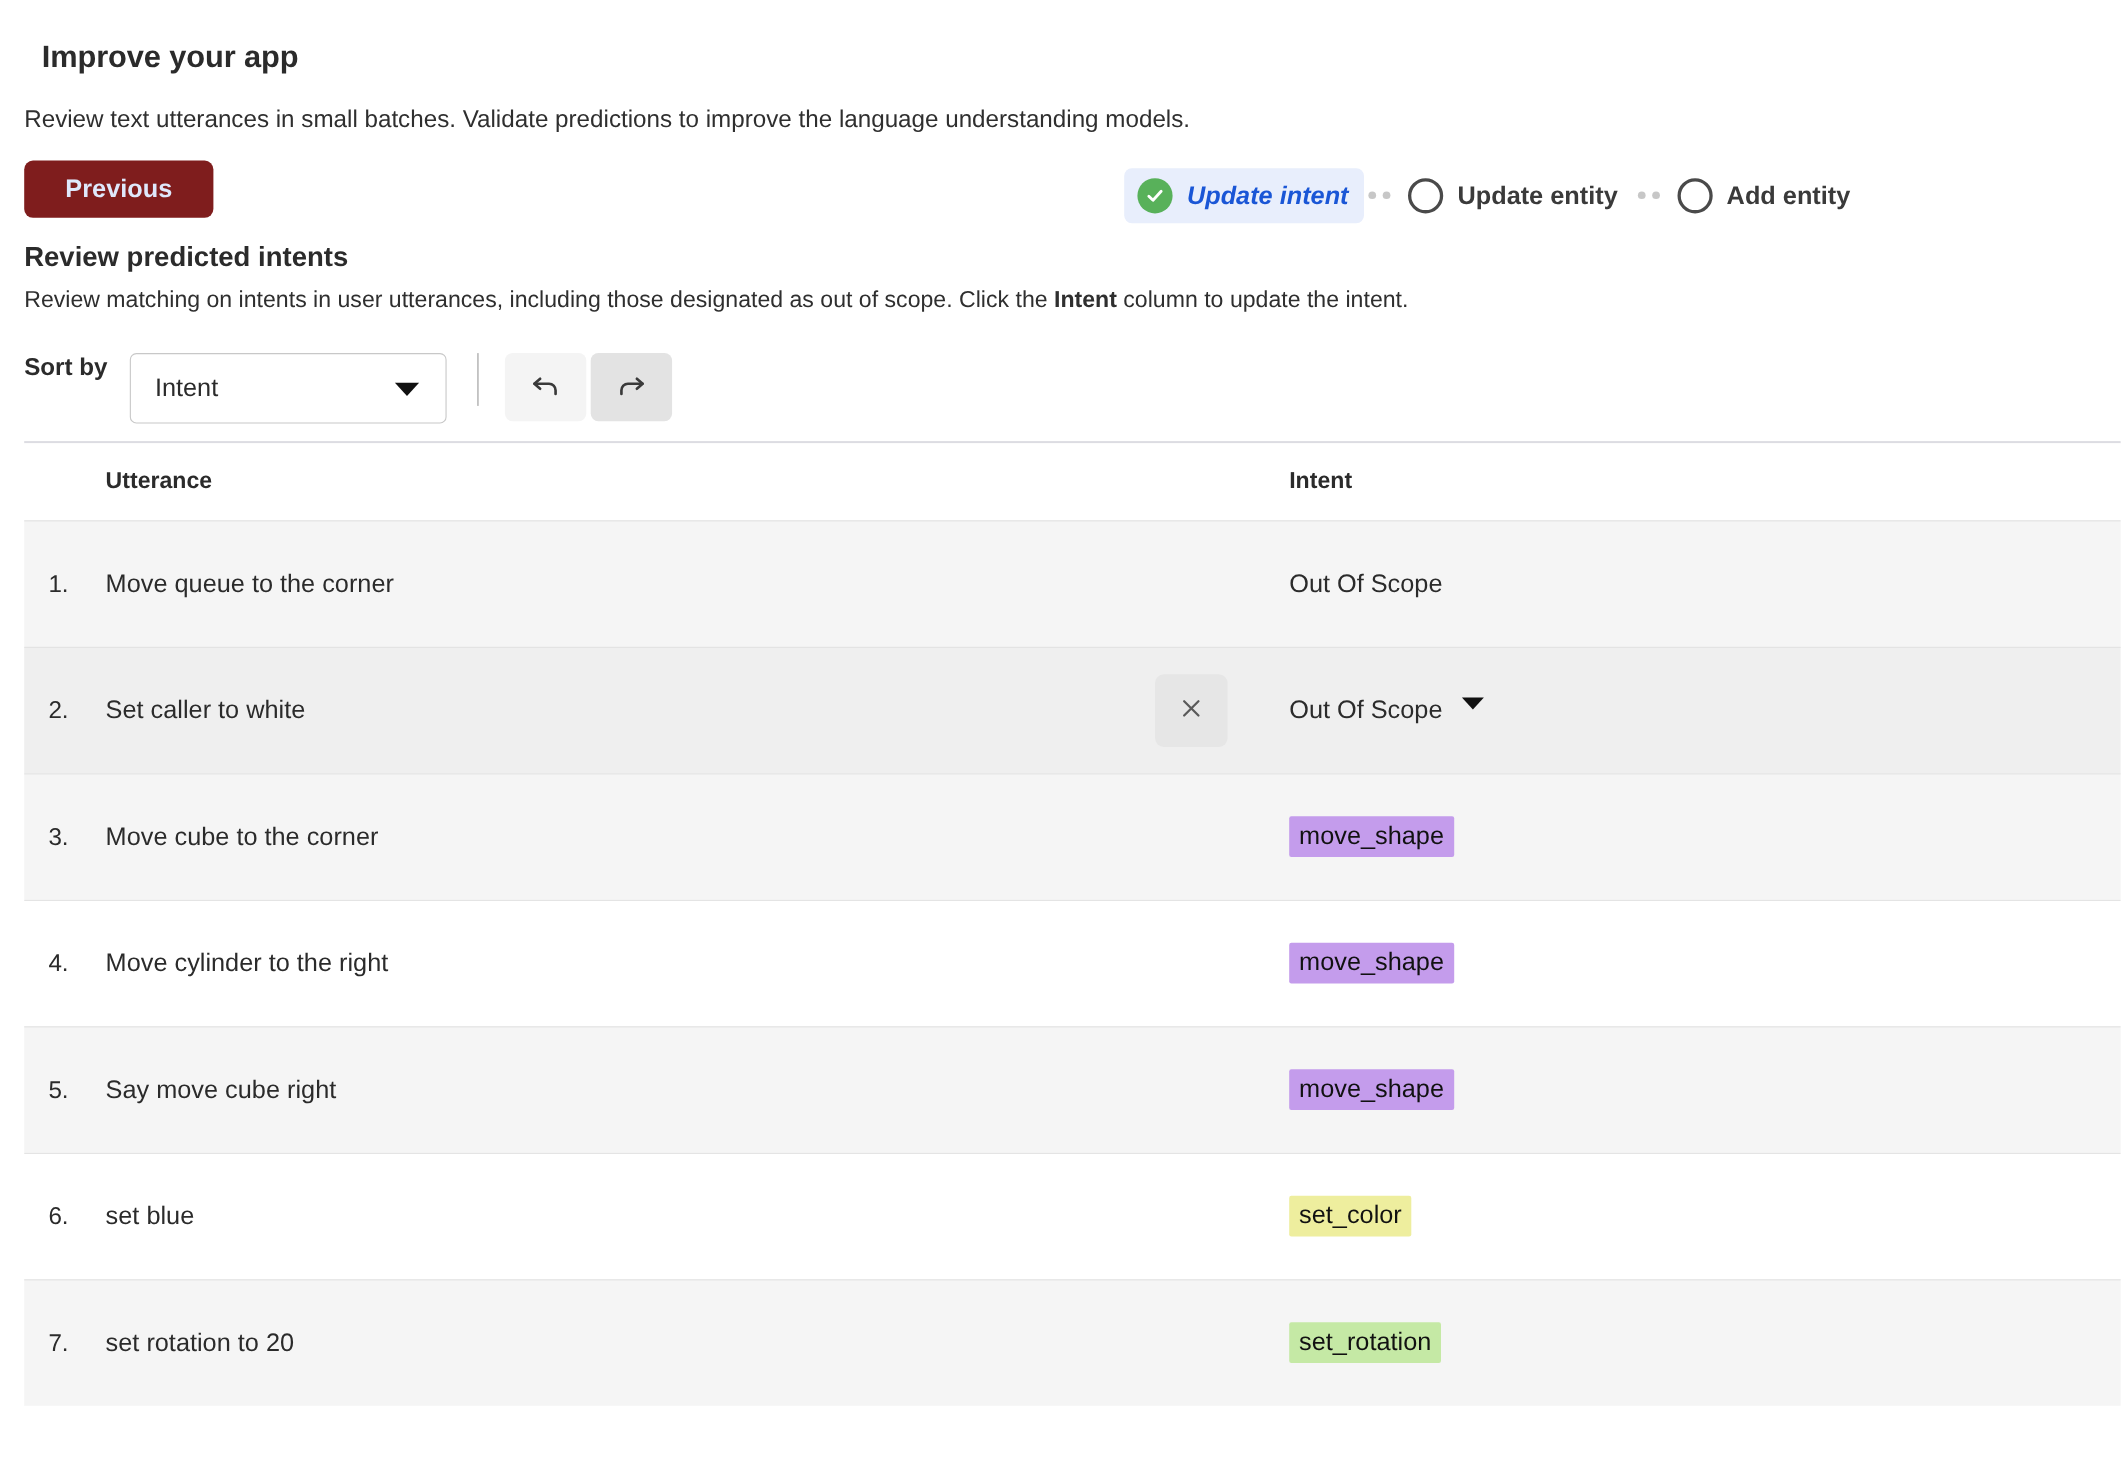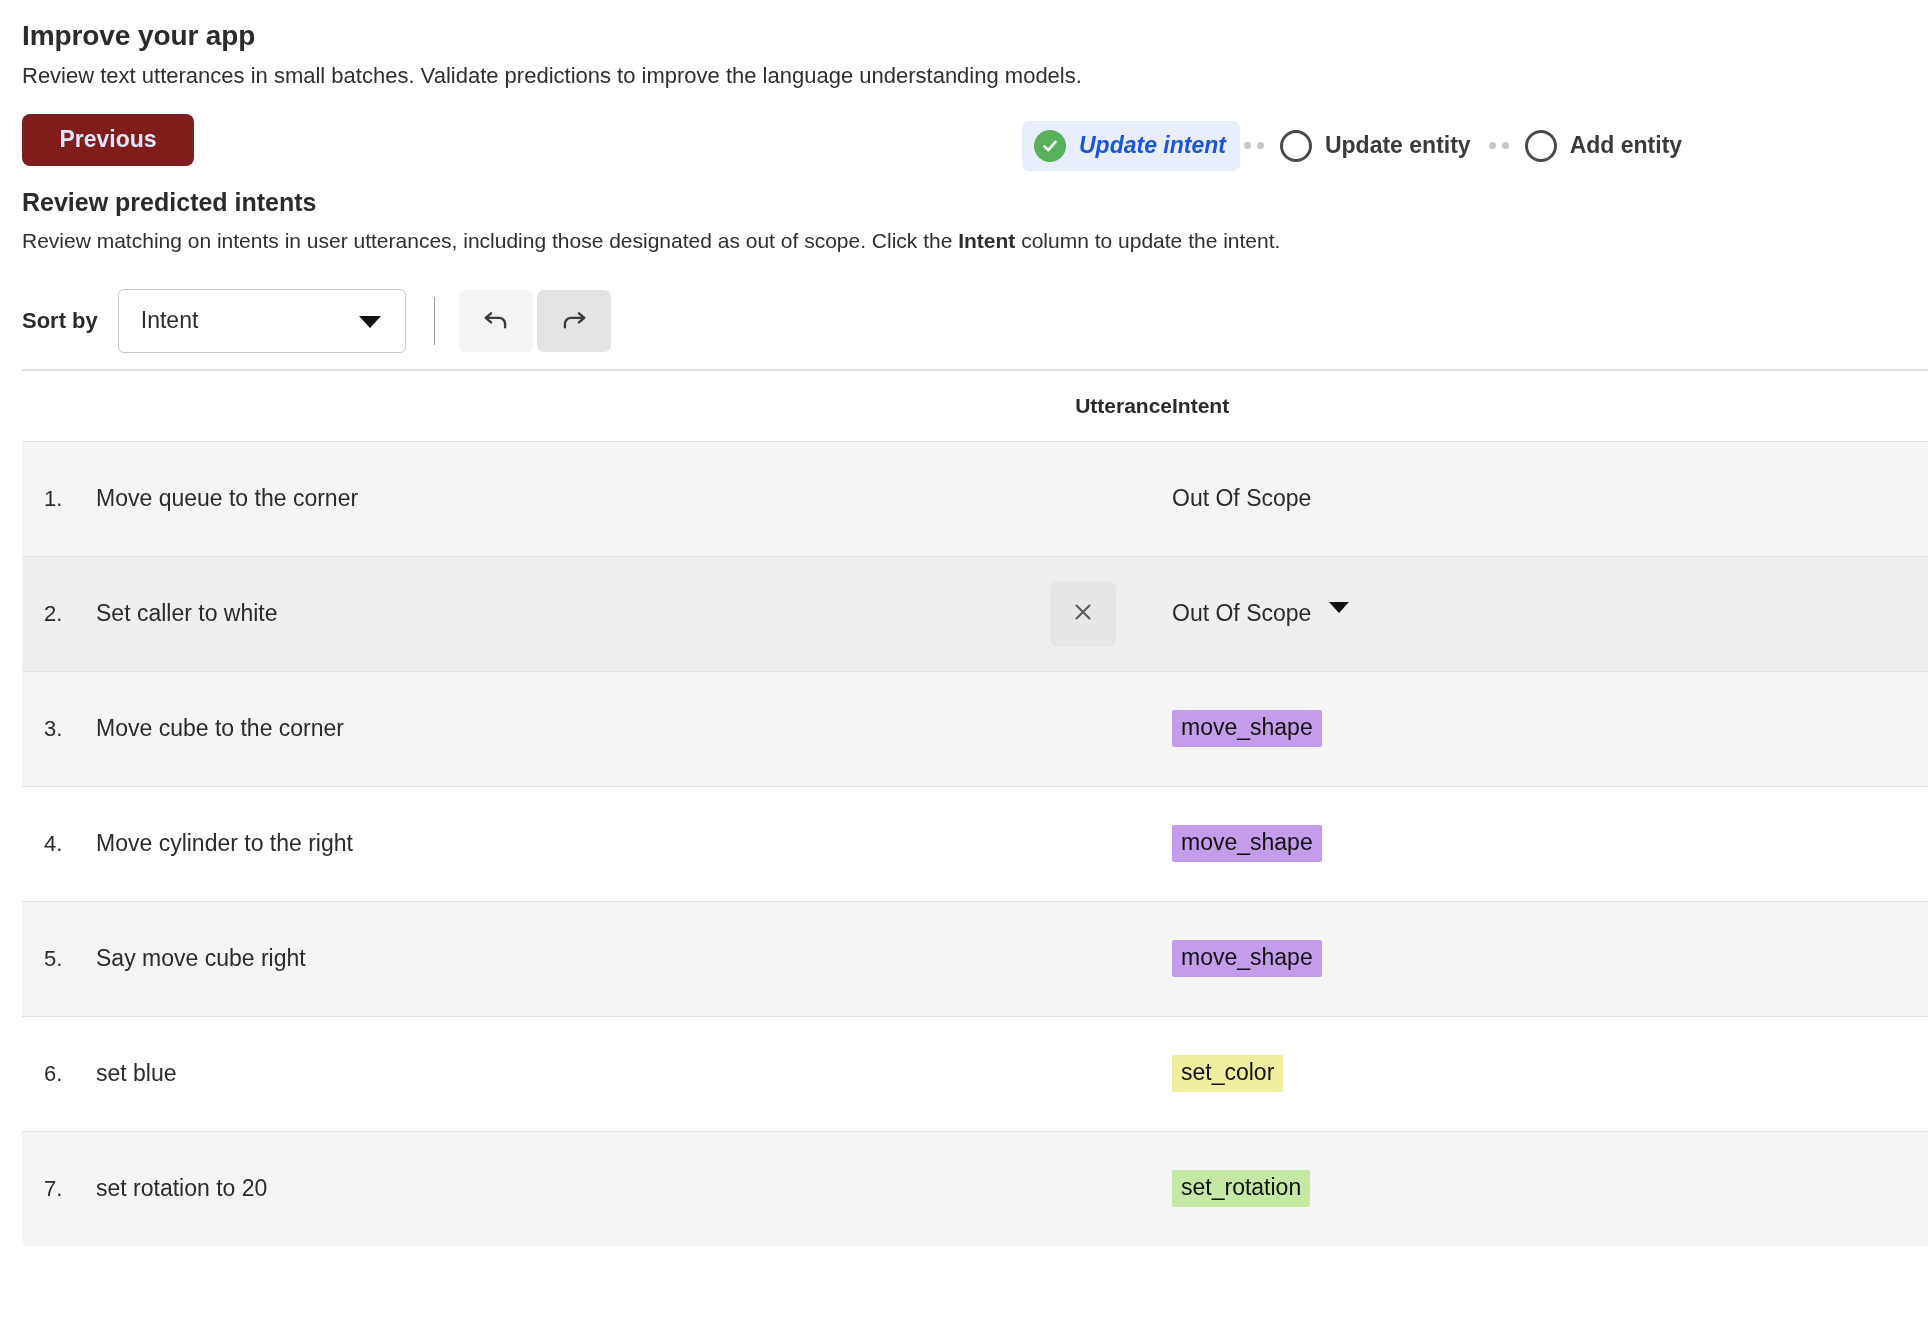--- a/index.html
+++ b/index.html
@@ -22,21 +22,21 @@
 
   
   .pad {
     padding-left: 22px;
     padding-right: 22px;
   }
   .app-title {
     font-size: 28px;
     font-weight: bold;
     color: #2b2b2b;
-    margin: 0;
+    margin: 16px;
     padding-top: 20px;
     letter-spacing: -0.1px;
   }
   .app-subtitle {
     font-size: 22px;
     color: #2f2f2f;
     margin: 0;
     padding-top: 10px;
     line-height: 1.25;
   }
@@ -137,21 +137,20 @@
     font-size: 21px;
     color: #2f2f2f;
     margin: 0;
     padding-top: 12px;
   }
   .section-desc b { font-weight: bold; }
 
   
   .toolbar {
     display: flex;
-    align-items: center;
     gap: 0;
     margin-top: 36px;
     padding-left: 22px;
     height: 64px;
   }
   .sort-label {
     font-size: 22px;
     font-weight: bold;
     color: #2b2b2b;
     margin-right: 20px;
@@ -214,21 +213,21 @@
     align-items: center;
     height: 70px;
     background: #ffffff;
   }
   .th {
     font-size: 21px;
     font-weight: bold;
     color: #2b2b2b;
   }
   .col-num   { width: 74px; flex: none; }
-  .col-utt   { flex: 1 1 auto; text-align: right; }
+  .col-utt   { flex: 1 1 auto; }
   .col-intent{ width: 756px; flex: none; }
 
   .row {
     display: flex;
     align-items: center;
     height: 114px;
     border-top: 1px solid #e2e2e2;
     position: relative;
   }
   .row.shaded { background: #f5f5f5; }

